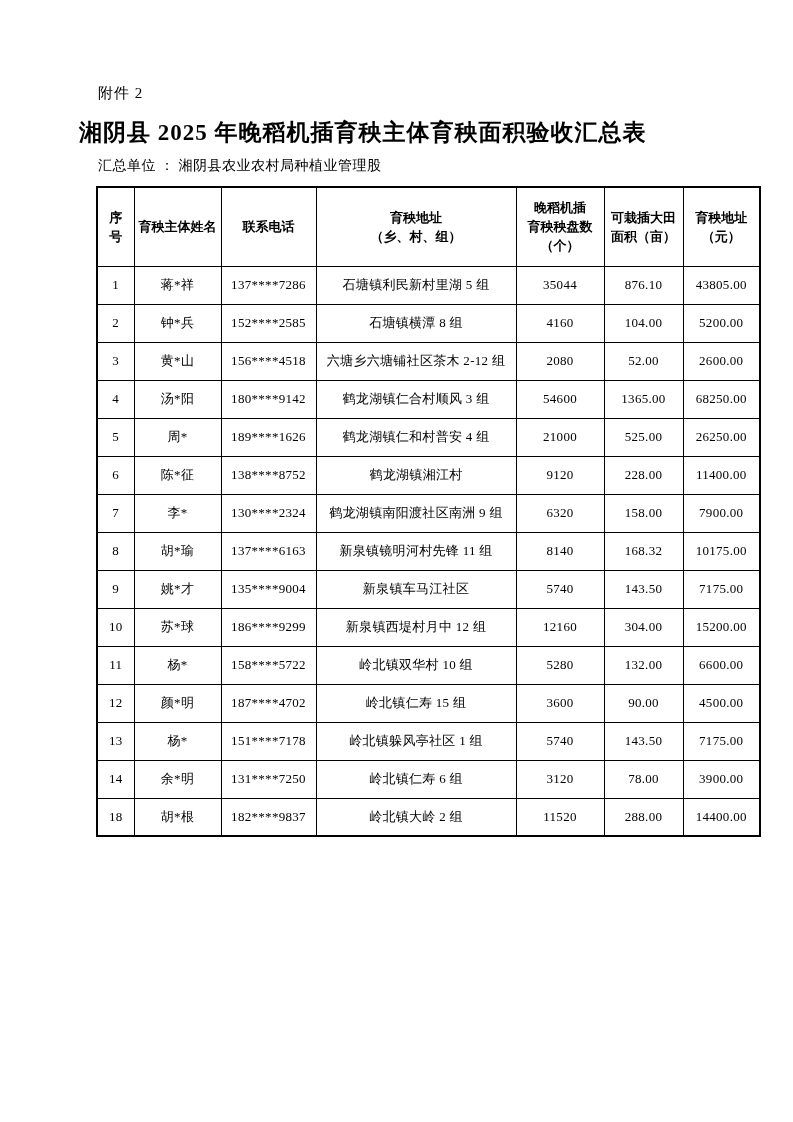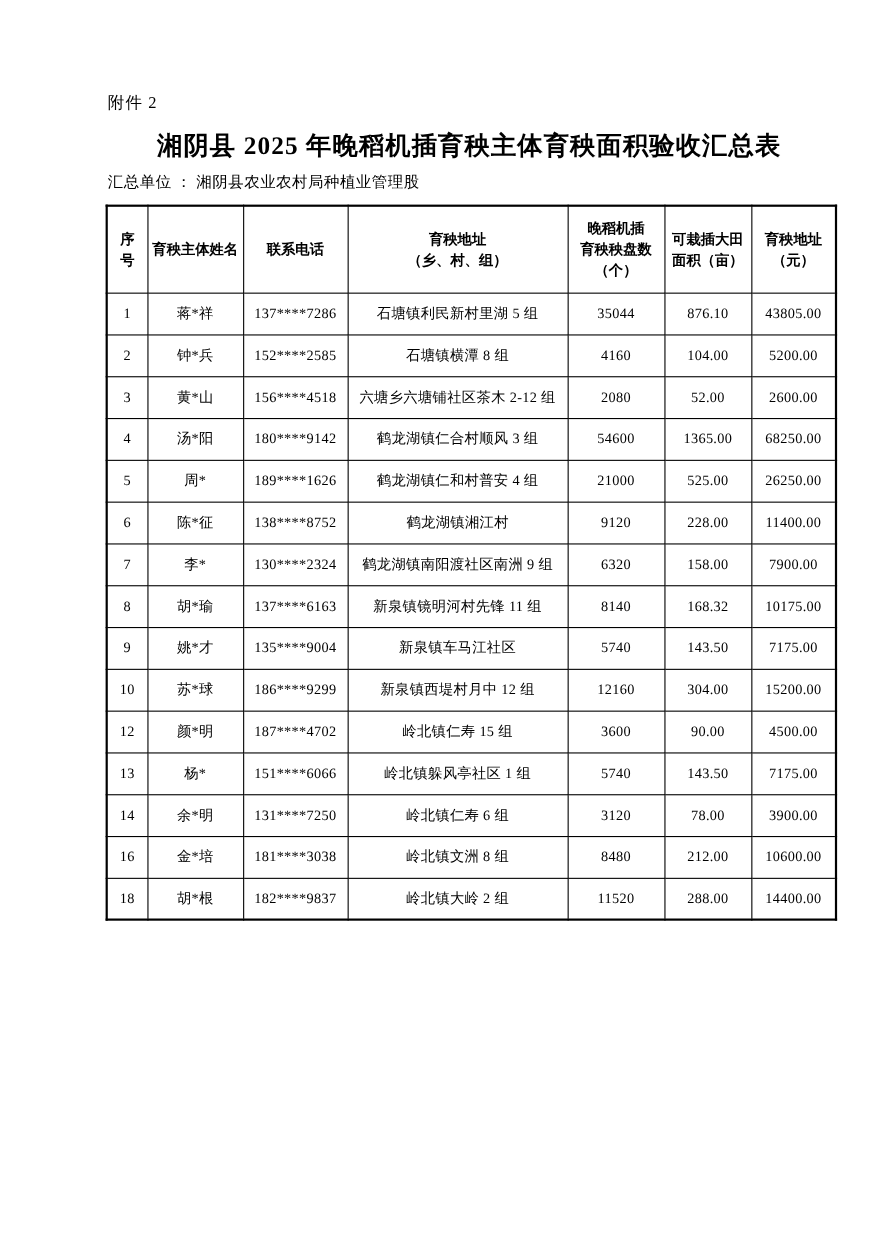--- a/index.html
+++ b/index.html
@@ -19,24 +19,24 @@
   .attachment-label {
     position: absolute;
     left: 98px;
     top: 84px;
     font-size: 15px;
     letter-spacing: 1px;
     white-space: pre;
   }
   .doc-title {
     position: absolute;
-    left: 95px;
+    left: 79px;
     top: 117px;
     width: 663px;
-    text-align: center;
+    text-align: left;
     font-size: 23px;
     font-weight: bold;
     letter-spacing: 1px;
     white-space: nowrap;
   }
   .summary-unit {
     position: absolute;
     left: 98px;
     top: 157px;
     font-size: 14px;
@@ -217,56 +217,56 @@
           <tr>
       <td>10</td>
       <td>苏*球</td>
       <td>186****9299</td>
       <td>新泉镇西堤村月中 12 组</td>
       <td>12160</td>
       <td>304.00</td>
       <td>15200.00</td>
     </tr>
           <tr>
+      <td>11</td>
+      <td>杨*</td>
+      <td>158****5722</td>
+      <td>岭北镇双华村 10 组</td>
+      <td>5280</td>
+      <td>132.00</td>
+      <td>6600.00</td>
+    </tr>
+          <tr>
       <td>12</td>
       <td>颜*明</td>
       <td>187****4702</td>
       <td>岭北镇仁寿 15 组</td>
       <td>3600</td>
       <td>90.00</td>
       <td>4500.00</td>
     </tr>
           <tr>
       <td>13</td>
       <td>杨*</td>
-      <td>151****6066</td>
+      <td>151****7178</td>
       <td>岭北镇躲风亭社区 1 组</td>
       <td>5740</td>
       <td>143.50</td>
       <td>7175.00</td>
     </tr>
           <tr>
       <td>14</td>
       <td>余*明</td>
       <td>131****7250</td>
       <td>岭北镇仁寿 6 组</td>
       <td>3120</td>
       <td>78.00</td>
       <td>3900.00</td>
     </tr>
           <tr>
-      <td>16</td>
-      <td>金*培</td>
-      <td>181****3038</td>
-      <td>岭北镇文洲 8 组</td>
-      <td>8480</td>
-      <td>212.00</td>
-      <td>10600.00</td>
-    </tr>
-          <tr>
       <td>18</td>
       <td>胡*根</td>
       <td>182****9837</td>
       <td>岭北镇大岭 2 组</td>
       <td>11520</td>
       <td>288.00</td>
       <td>14400.00</td>
     </tr>
         </tbody>
     </table>

